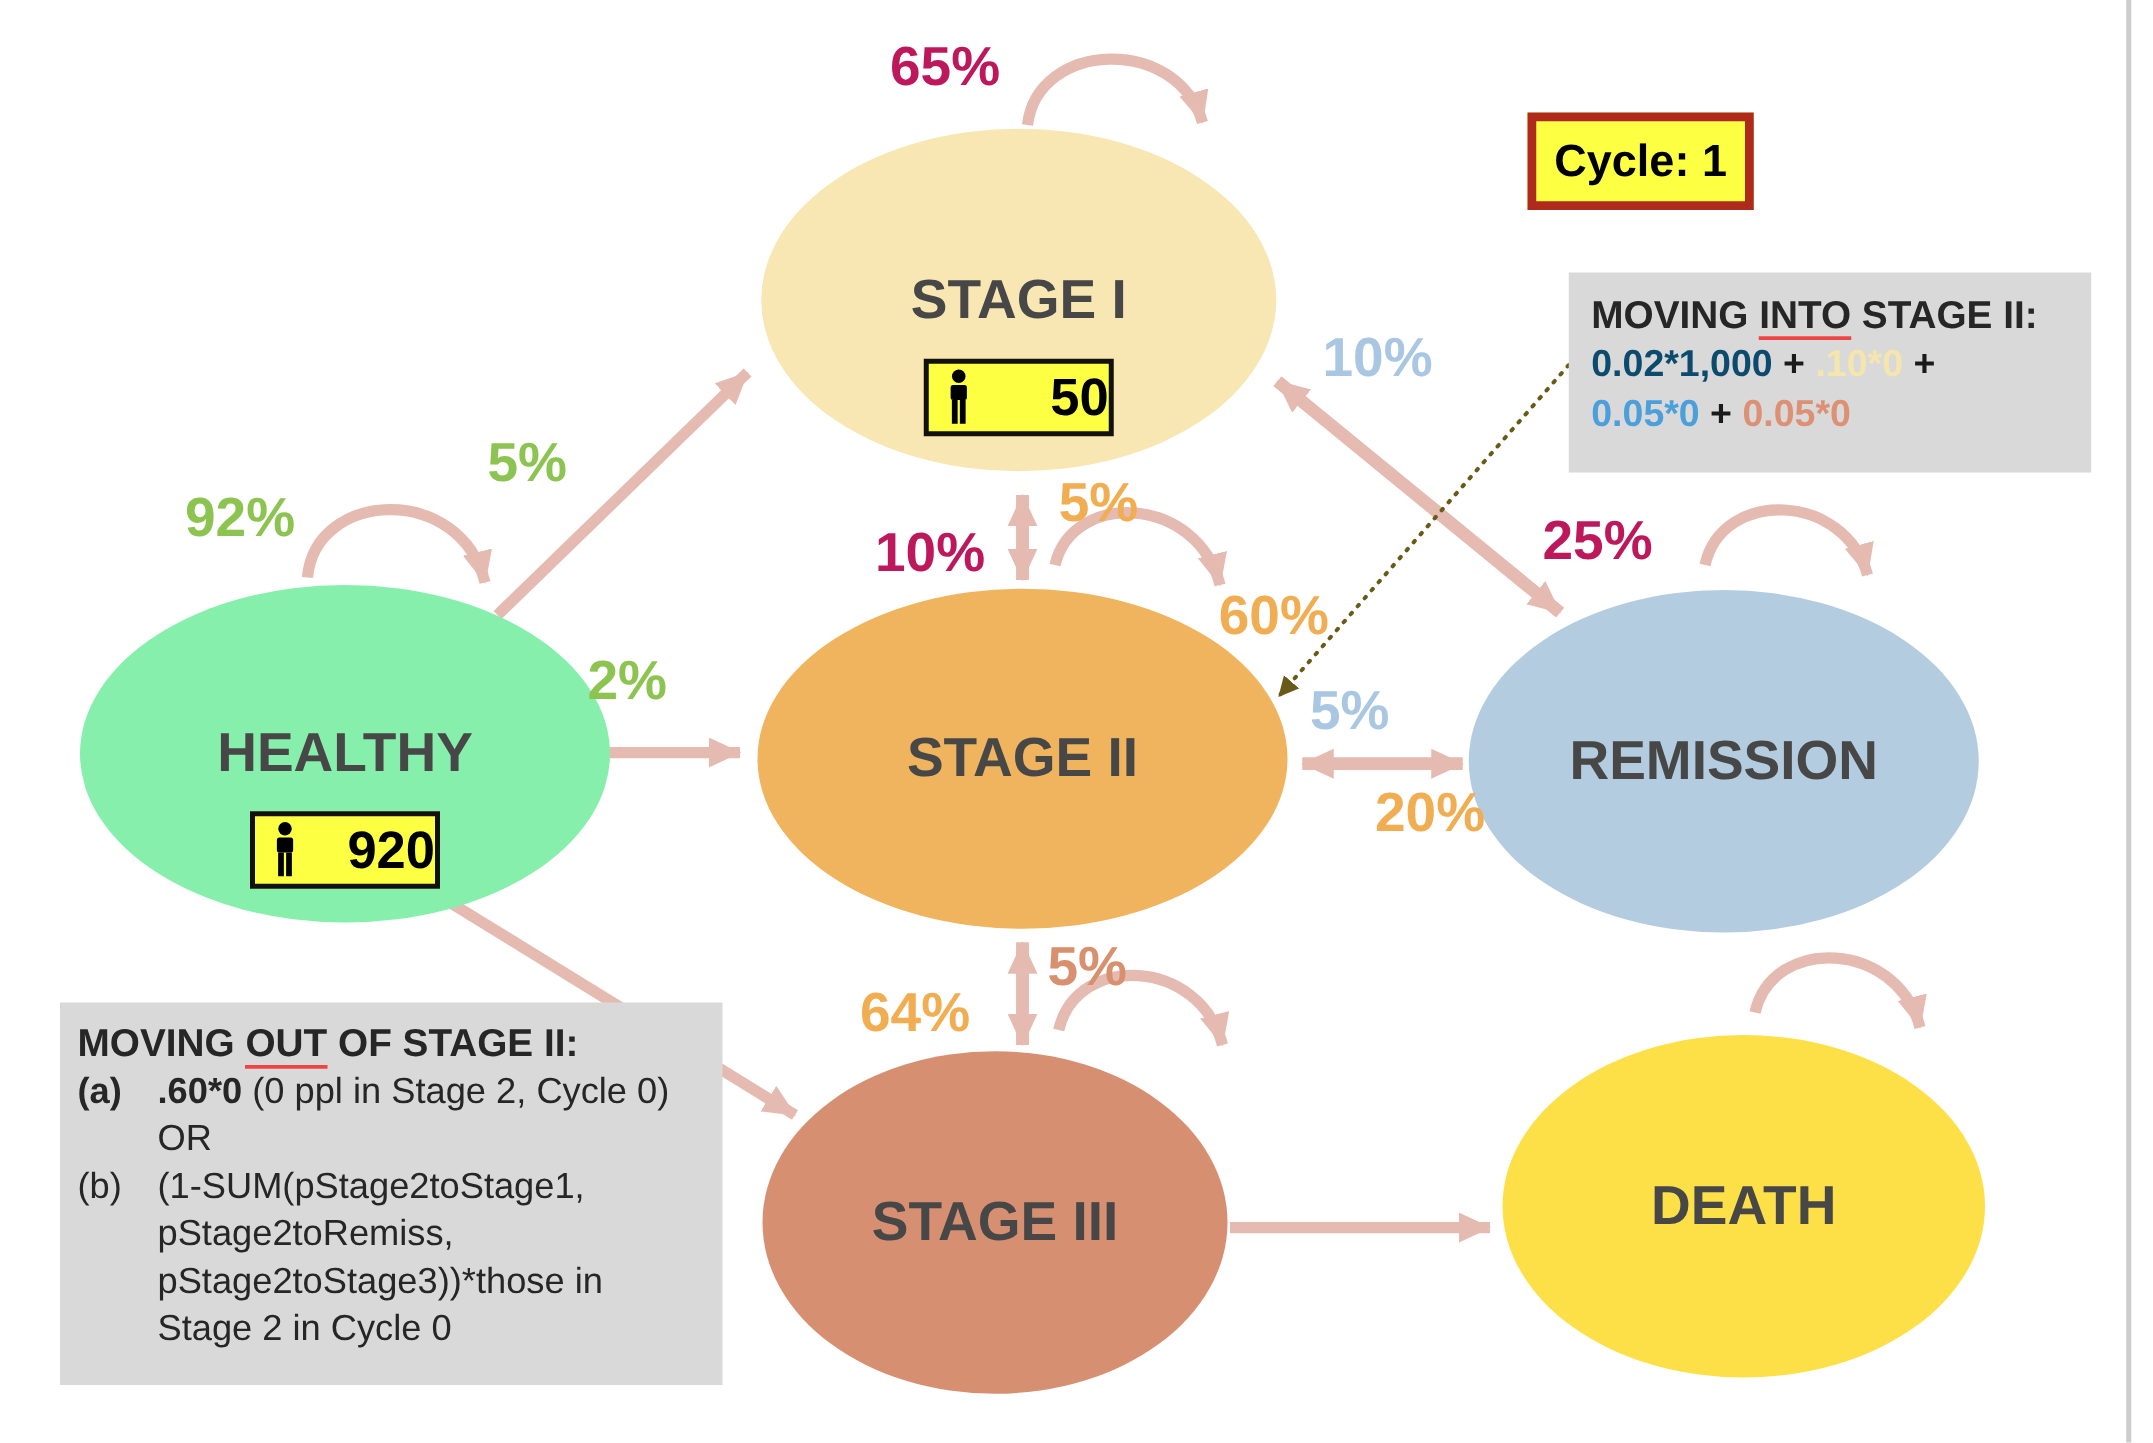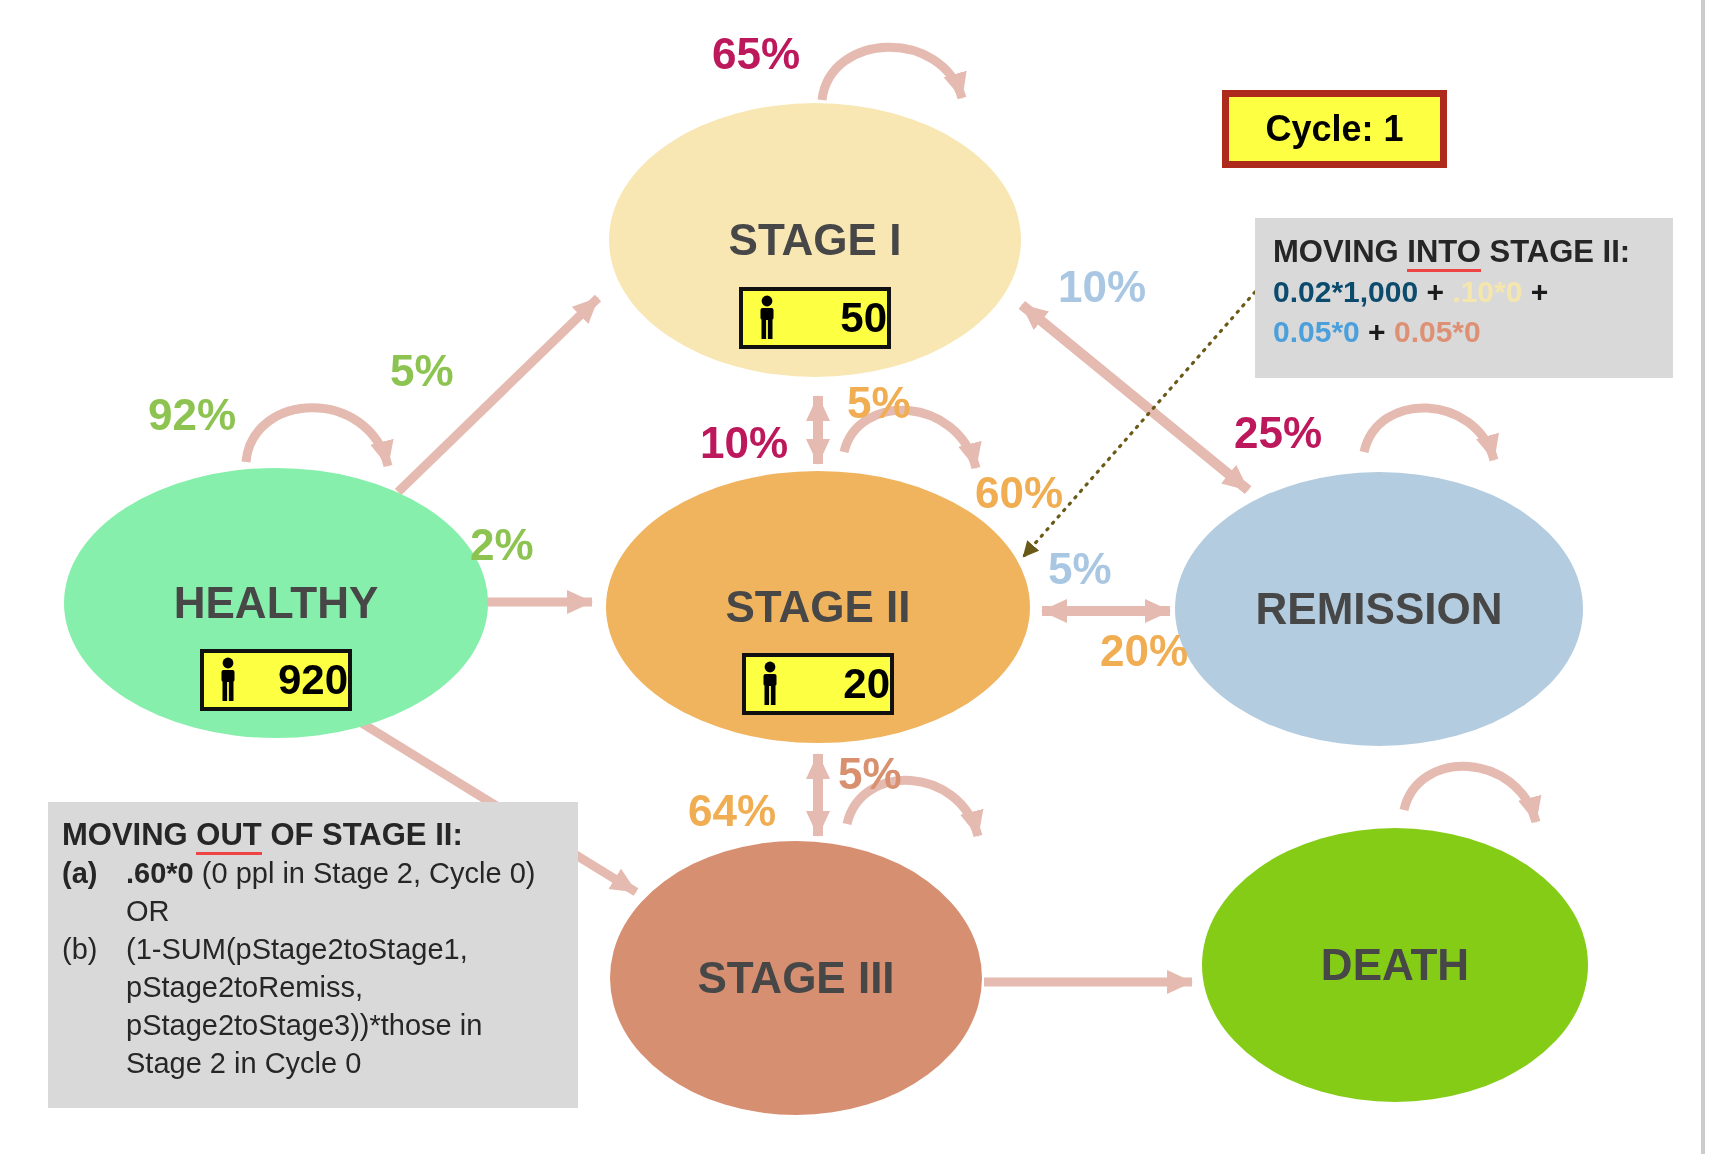--- a/index.html
+++ b/index.html
@@ -23,31 +23,31 @@
     display:flex;align-items:center;
   }
   .count-box svg{margin-left:11px;flex:none;}
   .count-value{flex:1;text-align:right;font-weight:bold;font-size:42px;color:#000;}
 
   .s-healthy  {left:64px;  top:468px; width:424px; height:270px; background:#86efac;}
   .s-stage1   {left:609px; top:103px; width:412px; height:274px; background:#f8e7b3;}
   .s-stage2   {left:606px; top:471px; width:424px; height:272px; background:#f0b35e;}
   .s-stage3   {left:610px; top:841px; width:372px; height:274px; background:#d78f72;}
   .s-remission{left:1175px;top:472px; width:408px; height:274px; background:#b4ccdf;}
-  .s-death    {left:1202px;top:828px; width:386px; height:274px; background:#84cc16;}
+  .s-death    {left:1202px;top:828px; width:386px; height:274px; background:#fde047;}
 
   .pct{position:absolute;font-weight:bold;font-size:44px;line-height:1.05;white-space:nowrap;}
   .p-green {color:#8dc451;}
   .p-gold  {color:#be185d;}
   .p-orange{color:#f0ad52;}
   .p-blue  {color:#a9c7e2;}
   .p-salmon{color:#d8906f;}
 
   .cycle-box{
-    position:absolute;left:1222px;top:90px;width:225px;height:78px;box-sizing:border-box;
+    position:absolute;left:1222px;top:90px;width:181px;height:78px;box-sizing:border-box;
     background:#fdff43;border:7px solid #ae2a1c;
     display:flex;align-items:center;justify-content:center;
     font-weight:bold;font-size:36px;color:#000;
   }
 
   .note{position:absolute;background:#d9d9d9;box-sizing:border-box;color:#262626;}
   .note-into{left:1255px;top:218px;width:418px;height:160px;padding:14px 16px 10px 18px;
     font-size:30px;font-weight:bold;line-height:40px;white-space:nowrap;}
   .note-out{left:48px;top:802px;width:530px;height:306px;padding:14px 14px 10px 14px;
     font-size:29px;line-height:38px;}
@@ -129,29 +129,20 @@
         <rect x="6.5" y="13" width="13" height="12" rx="2"></rect>
         <rect x="7.5" y="25" width="4.6" height="19"></rect>
         <rect x="13.9" y="25" width="4.6" height="19"></rect>
       </svg>
       <span class="count-value">50</span>
     </div>
   </div>
 
   <div class="state s-stage2">
     <div class="state-label">STAGE II</div>
-    <div class="count-box">
-      <svg width="26" height="46" viewBox="0 0 26 46" fill="#000">
-        <circle cx="13" cy="6" r="5.4"></circle>
-        <rect x="6.5" y="13" width="13" height="12" rx="2"></rect>
-        <rect x="7.5" y="25" width="4.6" height="19"></rect>
-        <rect x="13.9" y="25" width="4.6" height="19"></rect>
-      </svg>
-      <span class="count-value">20</span>
-    </div>
   </div>
 
   <div class="state s-stage3">
     <div class="state-label">STAGE III</div>
   </div>
 
   <div class="state s-remission">
     <div class="state-label">REMISSION</div>
   </div>
 

